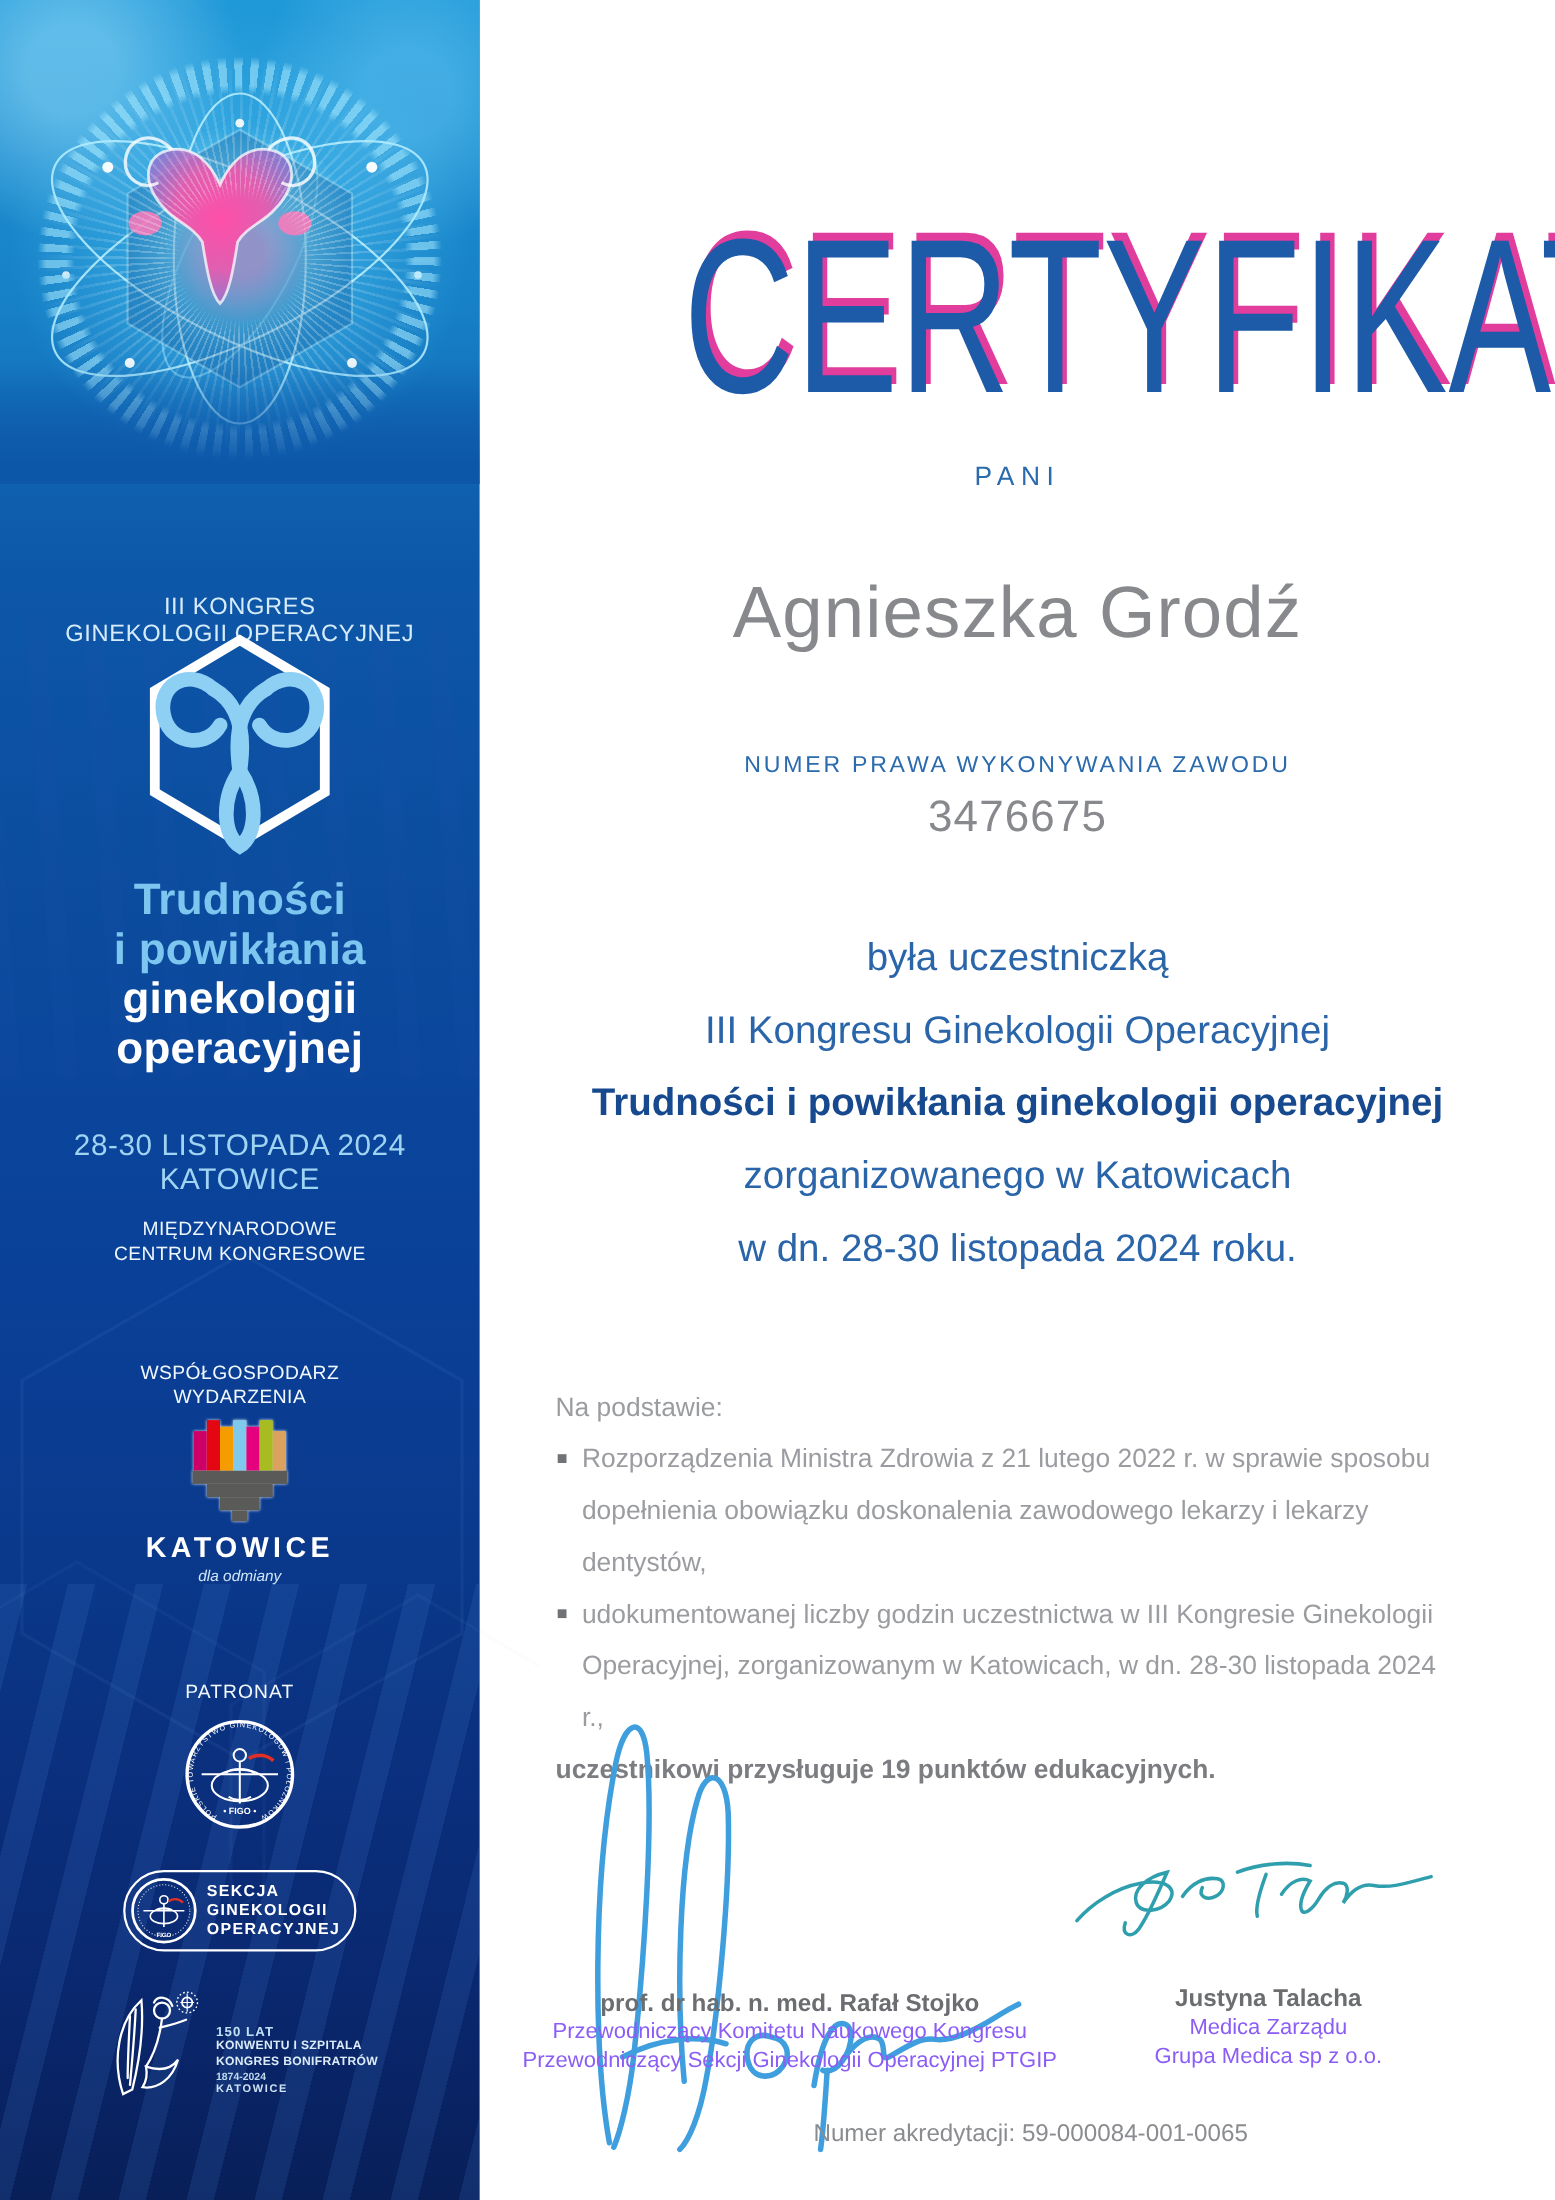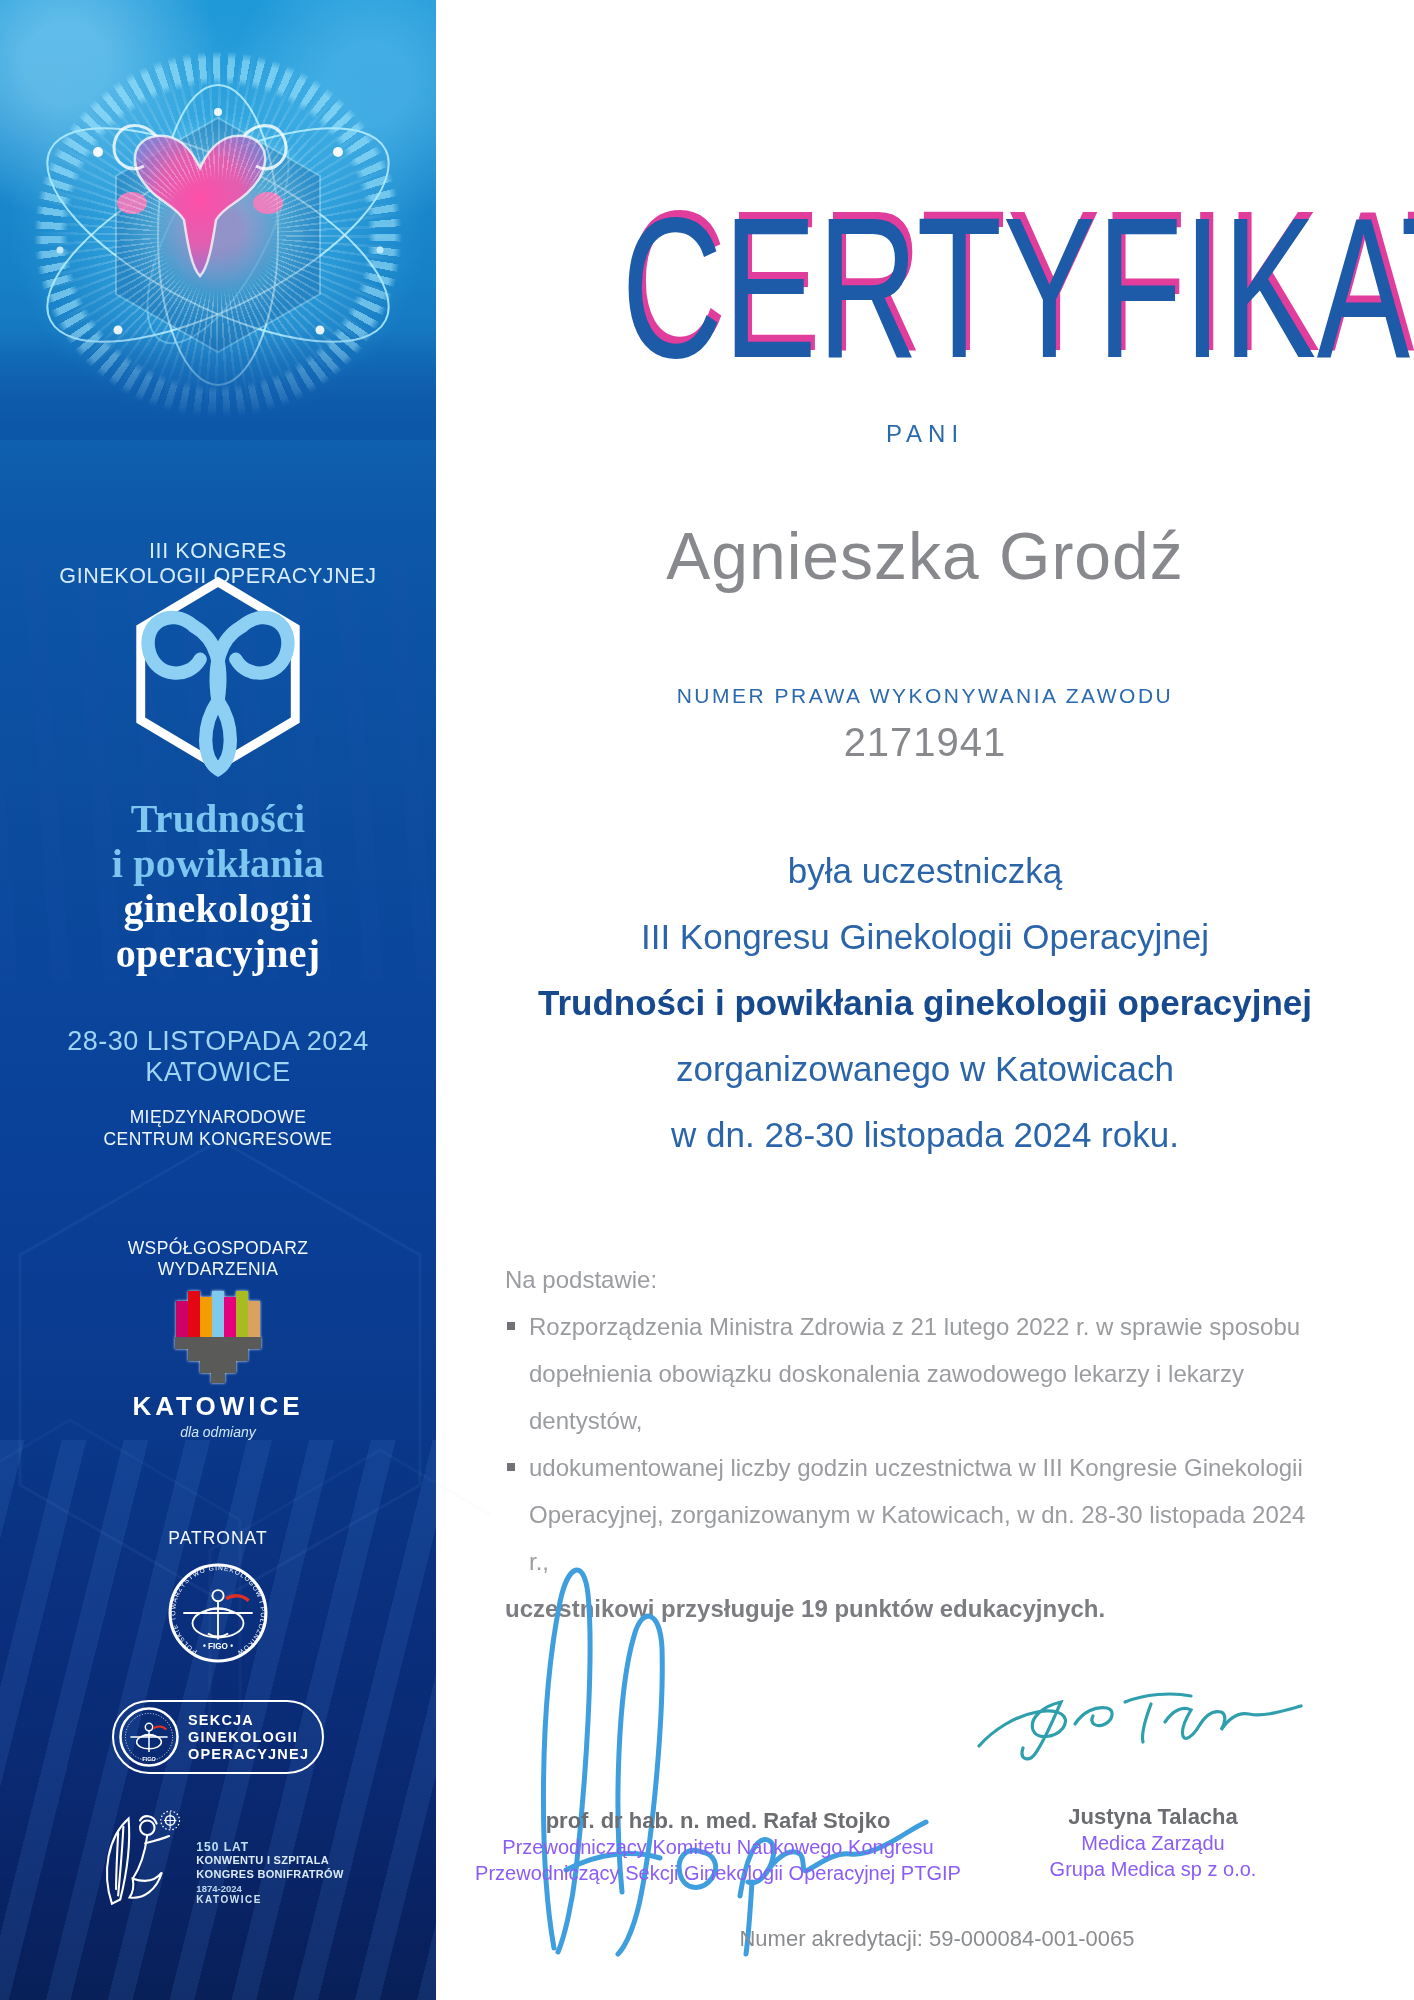--- a/index.html
+++ b/index.html
@@ -31,21 +31,21 @@
   .hero::after{content:"";position:absolute;inset:0;
     background:repeating-conic-gradient(from 8deg at 50% 56%, rgba(170,235,255,.55) 0 2.4deg, rgba(170,235,255,0) 2.4deg 4.8deg);
     -webkit-mask-image:radial-gradient(circle at 50% 56%, rgba(0,0,0,0) 0 150px, #000 158px 176px, rgba(0,0,0,0) 184px);
     mask-image:radial-gradient(circle at 50% 56%, rgba(0,0,0,0) 0 150px, #000 158px 176px, rgba(0,0,0,0) 184px);}
   .herofade{position:absolute;left:0;top:330px;width:436px;height:110px;
     background:linear-gradient(180deg,rgba(13,87,169,0) 0%,#0d57a9 85%);}
 
   .sb-center{position:absolute;left:0;width:436px;text-align:center;color:#fff;}
   .congress{top:504px;font-size:21.5px;line-height:25px;letter-spacing:.6px;color:#d7ecfa;margin-top:35px;}
   .hexlogo{top:576px;}
-  .evtitle{top:796px;font-size:40px;font-weight:bold;line-height:45px;letter-spacing:.2px;font-family:Liberation Serif, serif;}
+  .evtitle{top:796px;font-size:40px;font-weight:bold;line-height:45px;letter-spacing:.2px;}
   .evtitle .lt{color:#7cc6ef;}
   .evtitle .wh{color:#ffffff;}
   .evdate{top:1026px;font-size:27px;line-height:31px;color:#9fd4f2;letter-spacing:.5px;}
   .venue{top:1106px;font-size:17.5px;line-height:22px;color:#eef7fd;letter-spacing:.4px;}
   .cohost{top:1238px;font-size:17.5px;line-height:21px;color:#f2f9fe;letter-spacing:.4px;}
   .katwrap{top:1291px;}
   .kat-heart{position:relative;width:86px;height:92px;margin:0 auto;filter:drop-shadow(0 0 1.5px rgba(255,255,255,.9));}
   .kat-heart .stripe{position:absolute;width:12px;}
   .kat-heart .step{position:absolute;background:#5a5a58;left:50%;transform:translateX(-50%);}
   .katname{margin-top:8px;font-size:26px;font-weight:bold;letter-spacing:4px;color:#fff;}
@@ -275,21 +275,21 @@
 
     <h1 class="mainblock cert-title abs" style="margin:0;">
       <span class="squeeze">CERTYFIKAT</span>
     </h1>
 
     <div class="mainblock salutation abs">PANI</div>
 
     <div class="mainblock recipient abs">Agnieszka Grodź</div>
 
     <div class="mainblock lic-label abs">NUMER PRAWA WYKONYWANIA ZAWODU</div>
-    <div class="mainblock lic-number abs">2171941</div>
+    <div class="mainblock lic-number abs">3476675</div>
 
     <div class="mainblock participation abs">
       <div>była uczestniczką</div>
       <div>III Kongresu Ginekologii Operacyjnej</div>
       <div class="pbold">Trudności i powikłania ginekologii operacyjnej</div>
       <div>zorganizowanego w Katowicach</div>
       <div>w dn. 28-30 listopada 2024 roku.</div>
     </div>
 
     <div class="basis">

